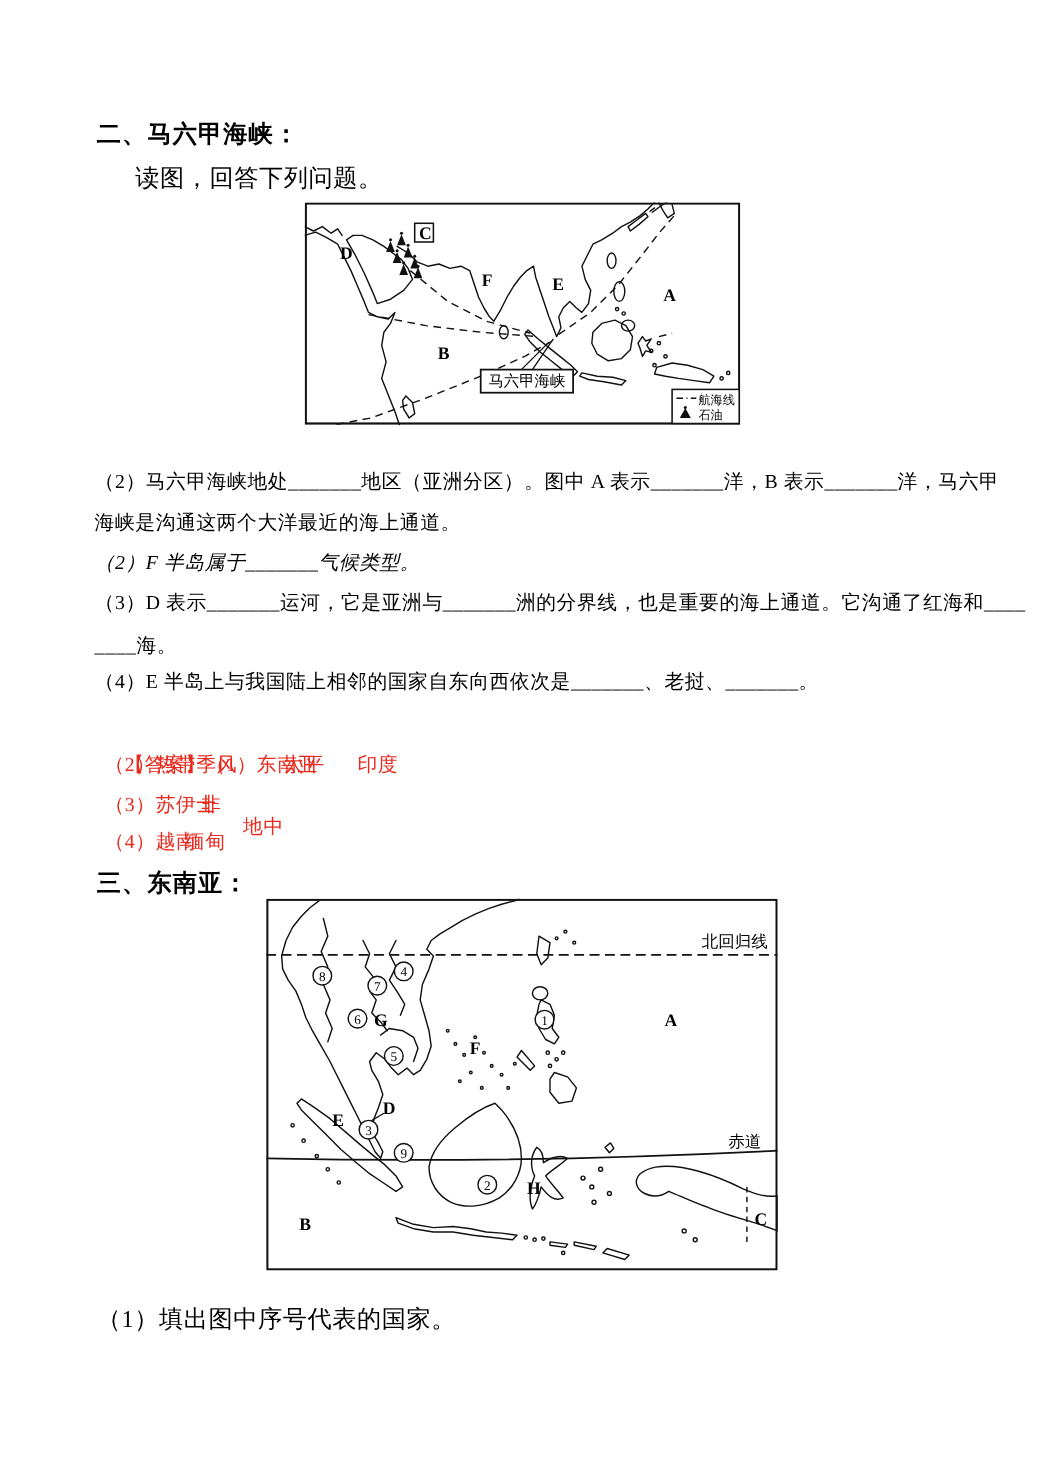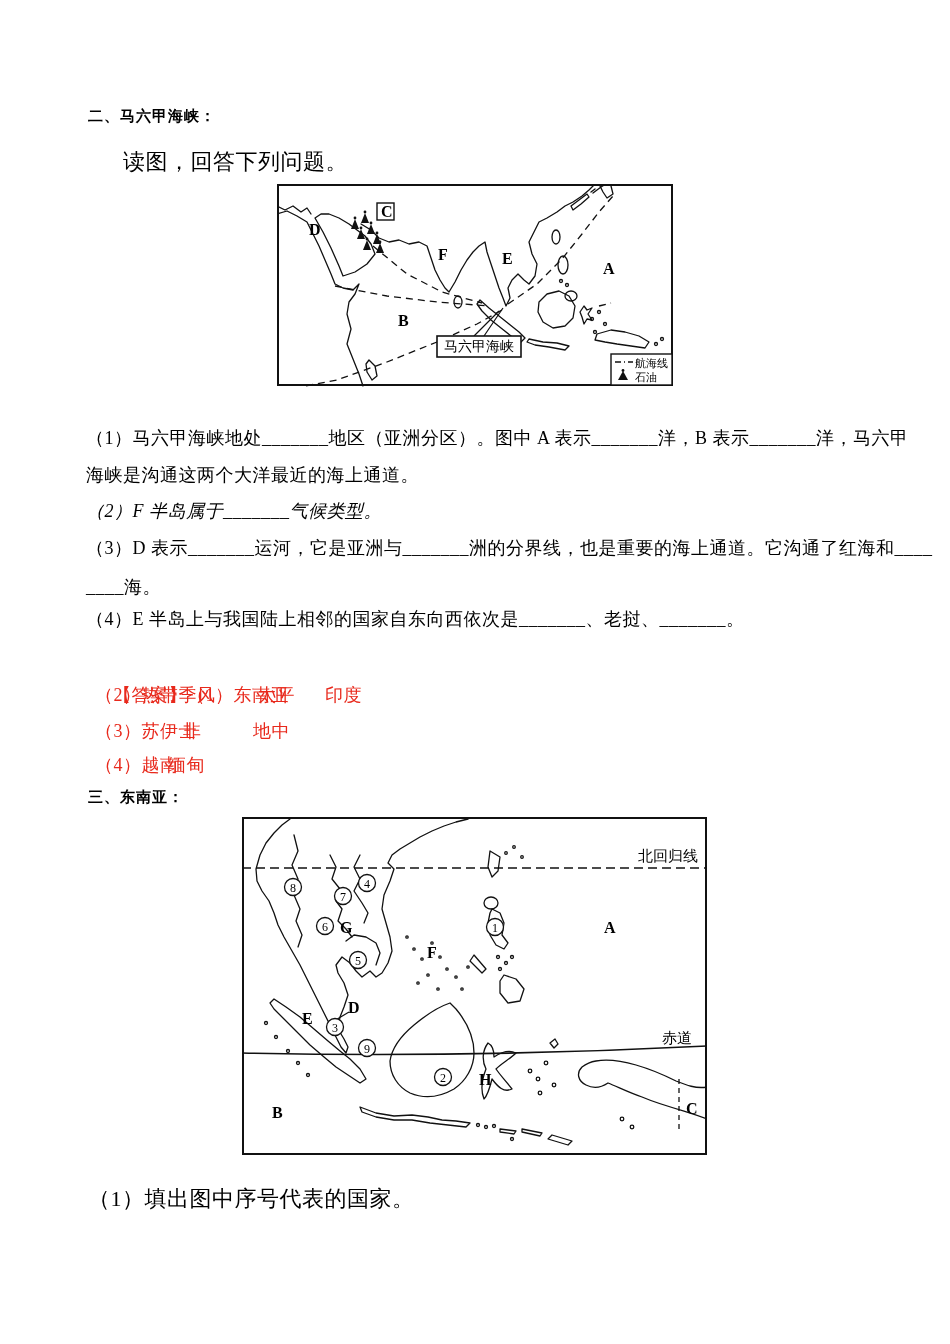--- a/index.html
+++ b/index.html
@@ -1,20 +1,20 @@
 <!DOCTYPE html>
 <html style="--answer-red: #e8291c;"><head>
 <meta charset="utf-8">
 <style>
   html,body{margin:0;padding:0;background:#ffffff;}
   .page{position:relative;width:950px;height:1344px;background:#ffffff;overflow:hidden;
         font-family:"Liberation Serif","DejaVu Serif",serif;color:#000;}
   .abs{position:absolute;}
   .h-cn{font-family:"Liberation Sans","DejaVu Sans",sans-serif;font-weight:bold;
-        font-size:15px;letter-spacing:1px;}
+        font-size:22px;letter-spacing:1px;}
   .body-cn{font-size:22px;letter-spacing:0.5px;white-space:nowrap;}
   .qline{position:absolute;left:86px;font-size:18px;letter-spacing:0.5px;white-space:nowrap;}
   .ansline{position:absolute;left:78px;height:26px;width:800px;color:var(--answer-red,#e8291c);
            font-size:18px;letter-spacing:0.5px;}
   .ansline span{position:absolute;top:0;white-space:nowrap;}
   svg text{font-family:"Liberation Serif","DejaVu Serif",serif;}
   svg .ltr{font-size:16px;font-weight:600;}
   svg .cn{font-size:14px;}
   svg .cn-lg{font-size:15px;}
   svg .num{font-size:12px;}
@@ -123,39 +123,39 @@
       <line x1="338" y1="178" x2="356" y2="178" stroke="#111" stroke-width="1.4" stroke-dasharray="6,3,1,3"></line>
       <text class="cn" x="358" y="183" style="font-size:11px;">航海线</text>
       <g fill="#111">
         <polygon points="341,196 351,196 346,187"></polygon>
           <circle cx="346" cy="186.5" r="1.4"></circle>
       </g>
       <text class="cn" x="358" y="197" style="font-size:11px;">石油</text>
     </g>
   </svg>
 
-  <div class="qline" style="top:426px;">（1）马六甲海峡地处_______地区（亚洲分区）。图中 A 表示_______洋，B 表示_______洋，马六甲</div>
+  <div class="qline" style="top:426px;">（2）马六甲海峡地处_______地区（亚洲分区）。图中 A 表示_______洋，B 表示_______洋，马六甲</div>
   <div class="qline" style="top:463px;">海峡是沟通这两个大洋最近的海上通道。</div>
   <div class="qline" style="top:499px;font-style:italic;">（2）F 半岛属于_______气候类型。</div>
   <div class="qline" style="top:536px;text-align:right;">（3）D 表示_______运河，它是亚洲与_______洲的分界线，也是重要的海上通道。它沟通了红海和____</div>
   <div class="qline" style="top:575px;">____海。</div>
   <div class="qline" style="top:607px;">（4）E 半岛上与我国陆上相邻的国家自东向西依次是_______、老挝、_______。</div>
 
   <div class="ansline" style="top:683px;margin-left:35px;">
     <span style="left:0;">【答案】（1）东南亚</span>
     <span style="left:145px;">太平</span>
     <span style="left:212px;">印度</span>
   </div>
   <div class="ansline" style="top:683px;">
     <span style="left:17px;font-family:Liberation Serif, serif;">（2）热带季风</span>
   </div>
   <div class="ansline" style="top:719px;">
     <span style="left:17px;text-align:center;">（3）苏伊士</span>
     <span style="left:105px;">非</span>
-    <span style="left:175px;">地中</span>
+    <span style="left:143px;margin-top:20px;">地中</span>
   </div>
   <div class="ansline" style="top:753px;">
     <span style="left:17px;">（4）越南</span>
     <span style="left:90px;">缅甸</span>
   </div>
 
   <div class="abs h-cn" style="left:88px;top:788px;">三、东南亚：</div>
 
   <svg class="abs" style="left:242px;top:817px;" width="465" height="338" viewBox="0 0 465 338">
     <rect x="1" y="1" width="463" height="336" fill="none" stroke="#111" stroke-width="2"></rect>

